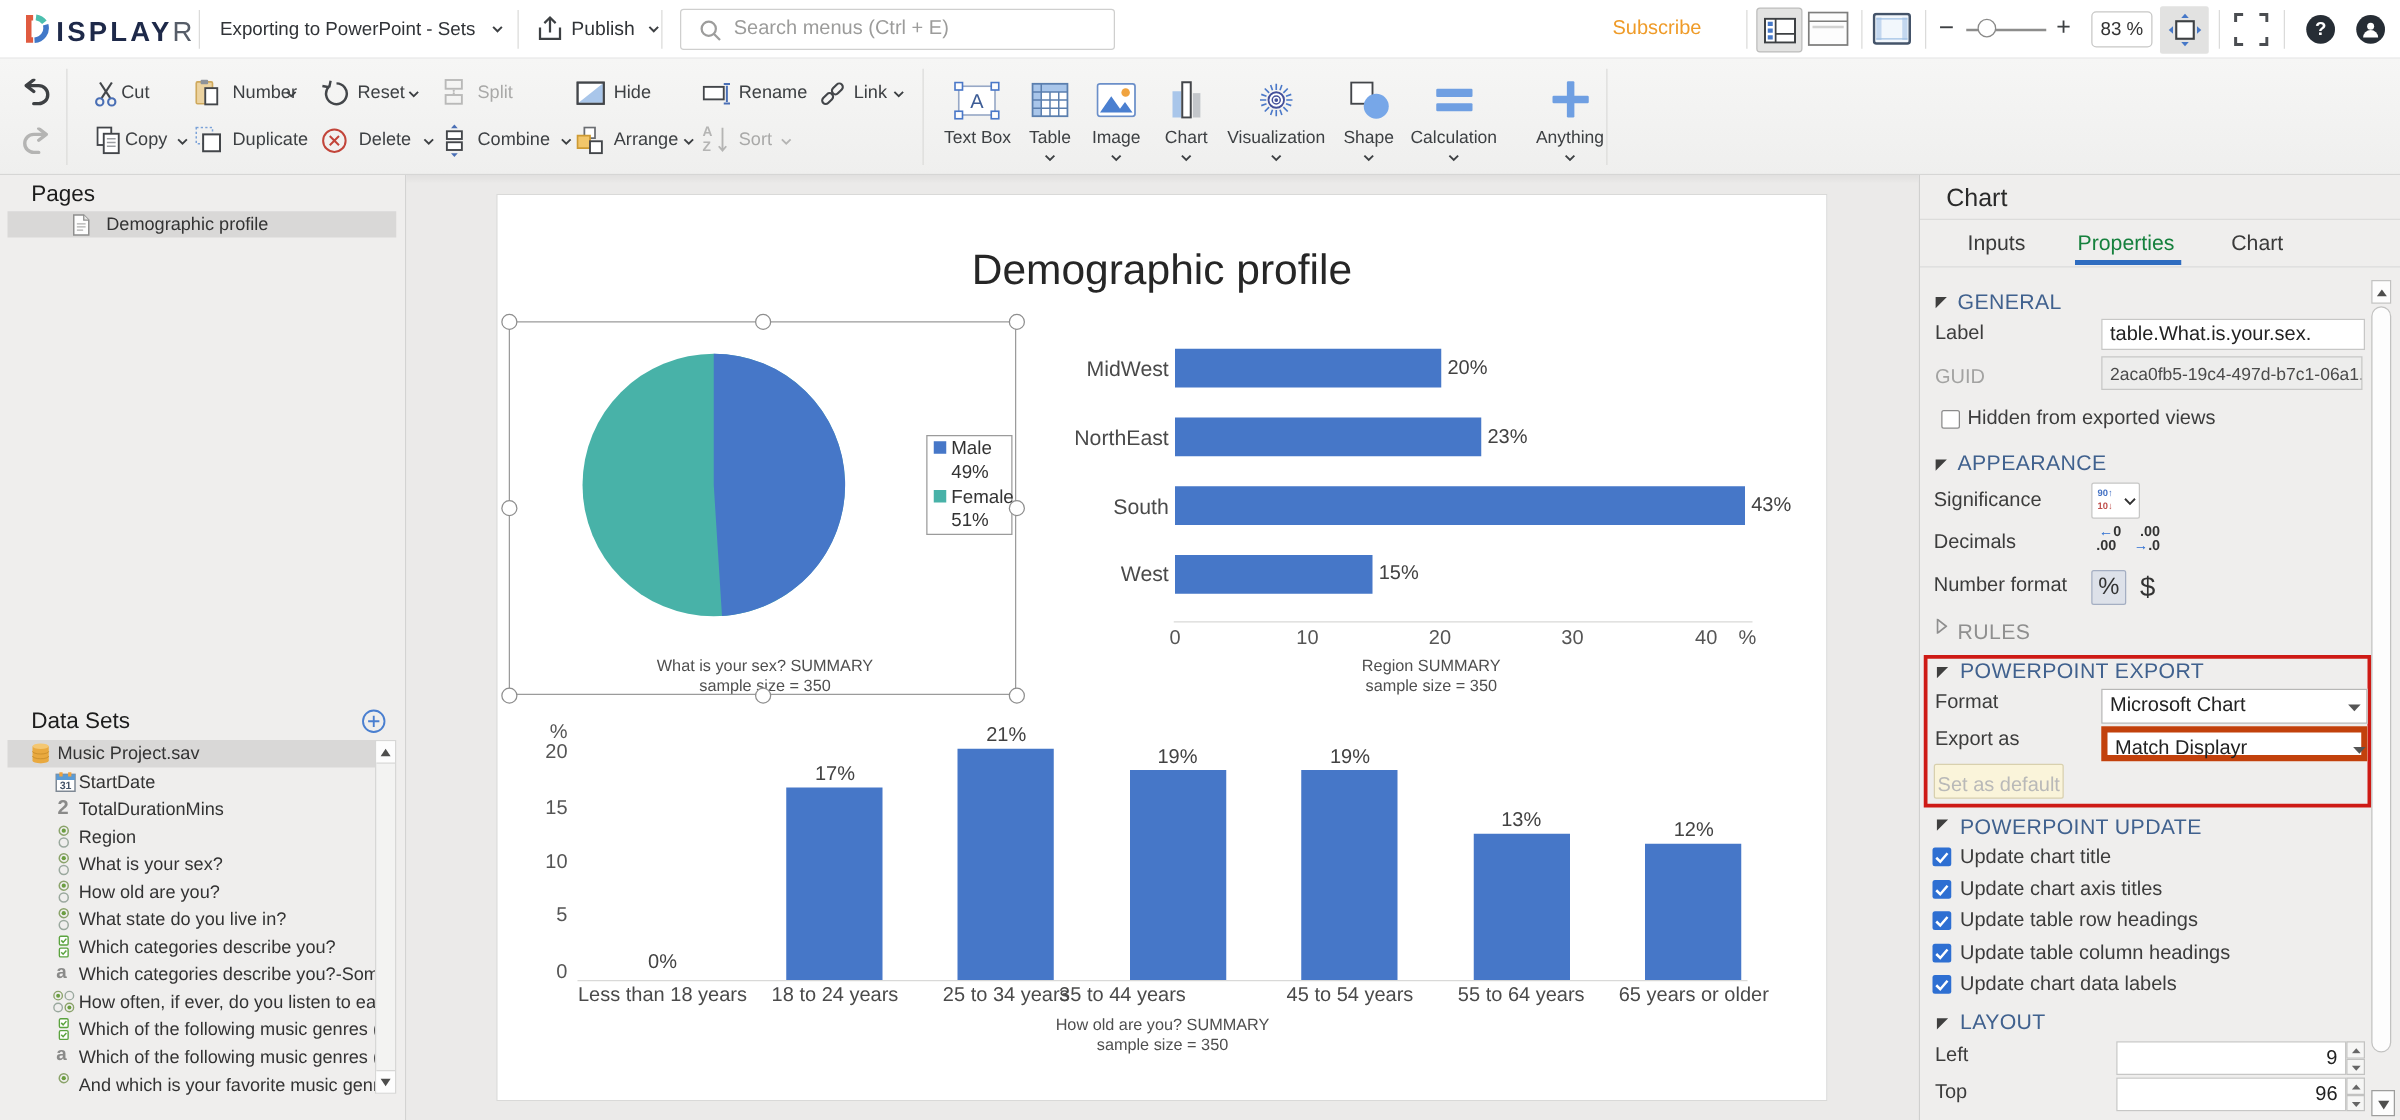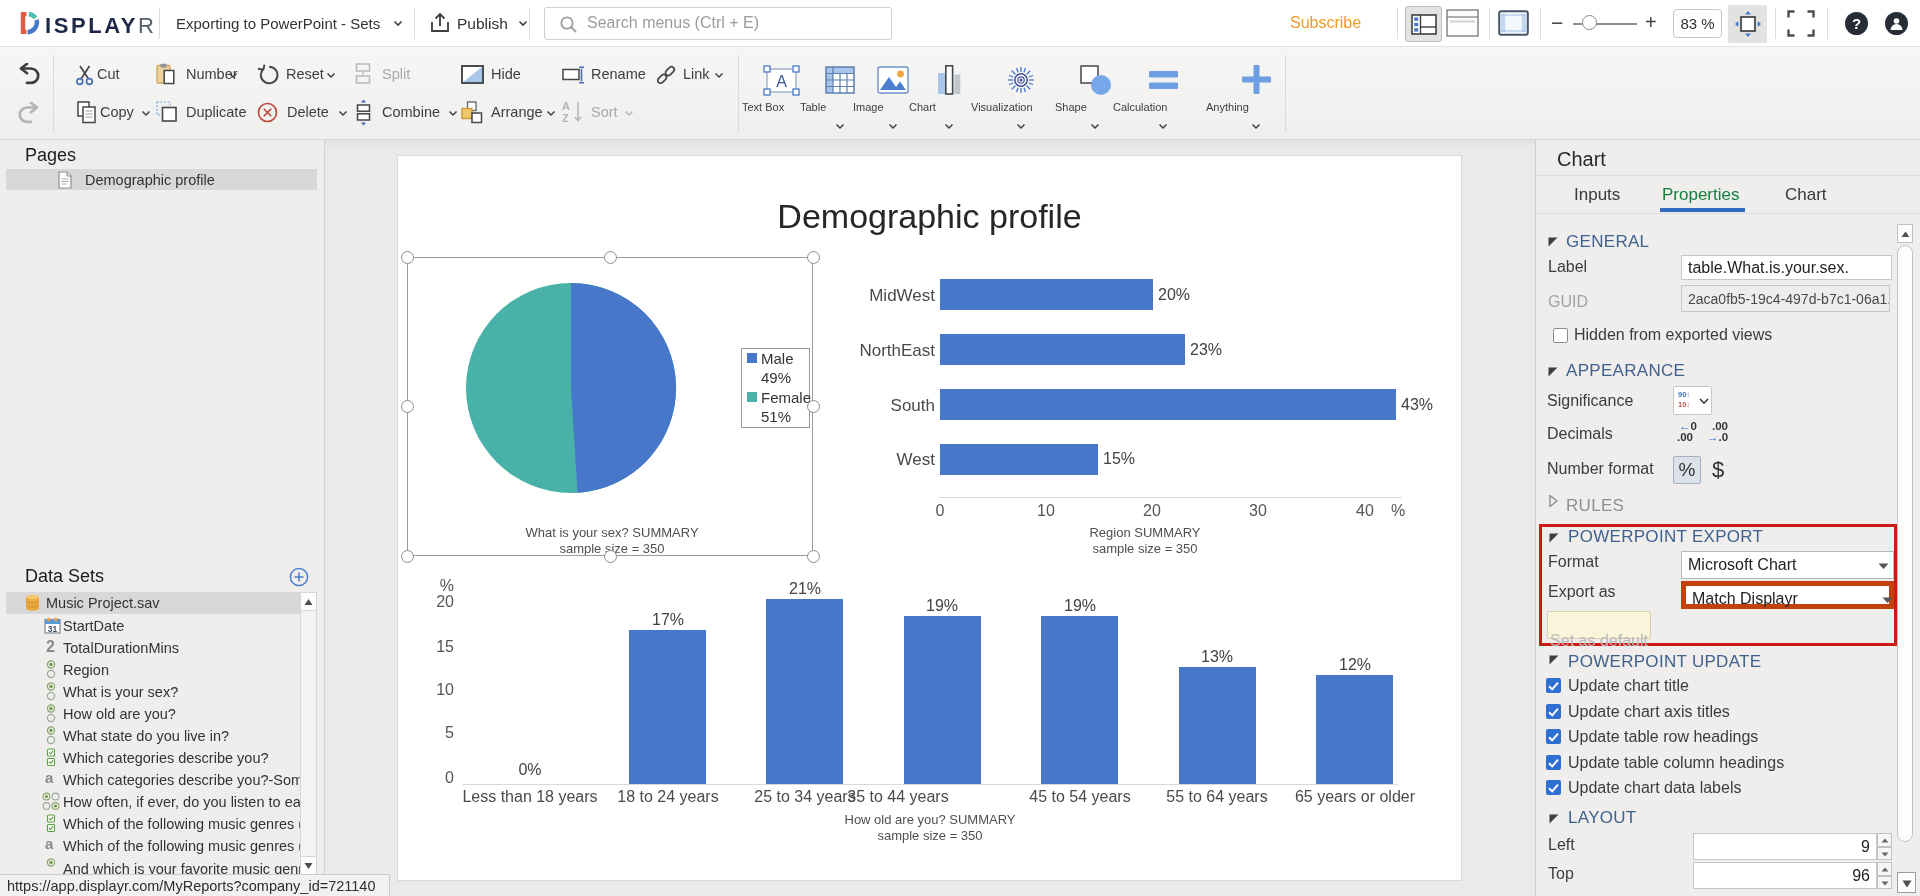--- a/index.html
+++ b/index.html
@@ -13,21 +13,21 @@
 #topbar{position:absolute;left:0;top:0;width:1920px;height:47px;background:#fff;border-bottom:1px solid #e4e4e3}
 #ribbon{position:absolute;left:0;top:47px;width:1920px;height:93px;background:linear-gradient(#f6f6f5,#efefee);border-bottom:1px solid #d6d6d5}
 #sidebar{position:absolute;left:0;top:140px;width:325px;height:756px;background:#efeeed;border-right:1px solid #d3d3d2}
 #canvas{position:absolute;left:325px;top:140px;width:1210px;height:756px;background:#ebeae9}
 #canvas:before{content:"";position:absolute;left:0;top:0;width:100%;height:7px;background:linear-gradient(rgba(0,0,0,.045),rgba(0,0,0,0))}
 #panel{position:absolute;left:1535px;top:140px;width:385px;height:756px;background:#efeeed;border-left:1px solid #d0d0cf}
 #page{position:absolute;left:397px;top:155px;width:1065px;height:726px;background:#fff;border:1px solid #d9d9d8}
 #status{position:absolute;left:0;top:874px;width:390px;height:22px;background:#f1f1f0;border-top:1px solid #cccccb;border-right:1px solid #cccccb}
 .rlab{position:absolute;font-size:14.5px;color:#3d4043;white-space:nowrap}
 .rlab.dis{color:#a9a9a8}
-.biglab{position:absolute;font-size:11px;color:#3d4043;white-space:nowrap}
+.biglab{position:absolute;font-size:14px;color:#3d4043;text-align:center;white-space:nowrap}
 .h-sec{position:absolute;font-size:17px;color:#40618e;letter-spacing:.3px;white-space:nowrap}
 .h-sec.gray{color:#8f8f8f}
 .plab{position:absolute;font-size:16px;color:#3c3c3c;white-space:nowrap}
 .pinput{position:absolute;background:#fff;border:1px solid #c7c7c6;font-size:16px;color:#222;
   padding:3px 6px 0 6px;white-space:nowrap;overflow:hidden}
 .cbx{position:absolute;width:15px;height:15px;background:#2e6fd2;border-radius:2px}
 .cbx svg{position:absolute;left:1px;top:2px}
 .cblab{position:absolute;font-size:16px;color:#3c3c3c;white-space:nowrap}
 .tri{position:absolute}
 .handle{position:absolute;width:13px;height:13px;border-radius:50%;background:#fff;border:1.6px solid #8e8e8e}
@@ -502,21 +502,21 @@
           <path d="M0.5 0.5 L5.5 6 L10.5 0.5" fill="#555" stroke="none"></path>
         </svg>
   </div>
   <div class="plab" style="left:12px;top:443px">Export as</div>
   <div class="abs" style="left:145px;top:441px;width:213px;height:28px;background:#fff;border:5px solid #c2410c">
     <div class="tx" style="left:6px;top:4px;font-size:16px;color:#222">Match Displayr</div>
     <svg class="chev" style="left:196px;top:11px" width="11" height="7">
           <path d="M0.5 0.5 L5.5 6 L10.5 0.5" fill="#555" stroke="none"></path>
         </svg>
   </div>
-  <div class="abs" style="left:11px;top:471px;width:104px;height:28px;background:#faf4da;border:1px solid #d8d0ae;border-radius:2px;text-align:center;font-size:16px;color:#b9b9b8;padding-top:20px">Set as default</div>
+  <div class="abs" style="left:11px;top:471px;width:104px;height:28px;background:#faf4da;border:1px solid #d8d0ae;border-radius:2px;text-align:center;font-size:16px;color:#b9b9b8;padding-top:8px">Set as default</div>
 
   <svg class="tri" style="left:13px;top:515px" width="10" height="10">
         <polygon points="0.5,0.5 9.5,0.5 0.5,9.5" fill="#3f3f3f"></polygon>
       </svg>
   <div class="h-sec" style="left:32px;top:512px">POWERPOINT UPDATE</div>
   <div class="cbx" style="left:10px;top:538px">
         <svg width="13" height="12">
           <path d="M2 6.2 L5.2 9.4 L11 2.6" fill="none" stroke="#fff" stroke-width="2"></path>
         </svg>
       </div>
@@ -666,16 +666,13 @@
   <div class="ctext" style="left:1325px;top:656px;width:60px;text-align:center">12%</div>
   <div class="ctext" style="left:460px;top:788px;width:140px;text-align:center;font-size:16px;color:#4a4a4a">Less than 18 years</div>
   <div class="ctext" style="left:598px;top:788px;width:140px;text-align:center;font-size:16px;color:#4a4a4a">18 to 24 years</div>
   <div class="ctext" style="left:735px;top:788px;width:140px;text-align:center;font-size:16px;color:#4a4a4a">25 to 34 years</div>
   <div class="ctext" style="left:828px;top:788px;width:140px;text-align:center;font-size:16px;color:#4a4a4a">35 to 44 years</div>
   <div class="ctext" style="left:1010px;top:788px;width:140px;text-align:center;font-size:16px;color:#4a4a4a">45 to 54 years</div>
   <div class="ctext" style="left:1147px;top:788px;width:140px;text-align:center;font-size:16px;color:#4a4a4a">55 to 64 years</div>
   <div class="ctext" style="left:1285px;top:788px;width:140px;text-align:center;font-size:16px;color:#4a4a4a">65 years or older</div>
   <div class="cap" style="left:780px;top:812px;width:300px">How old are you? SUMMARY<br>sample size = 350</div>
 </div>
-<div id="status">
-      <div class="tx" style="left:7px;top:3px;font-size:14.5px;color:#2d2d2d">https://app.displayr.com/MyReports?company_id=721140</div>
-    </div>
 </div>
 
 </body></html>

